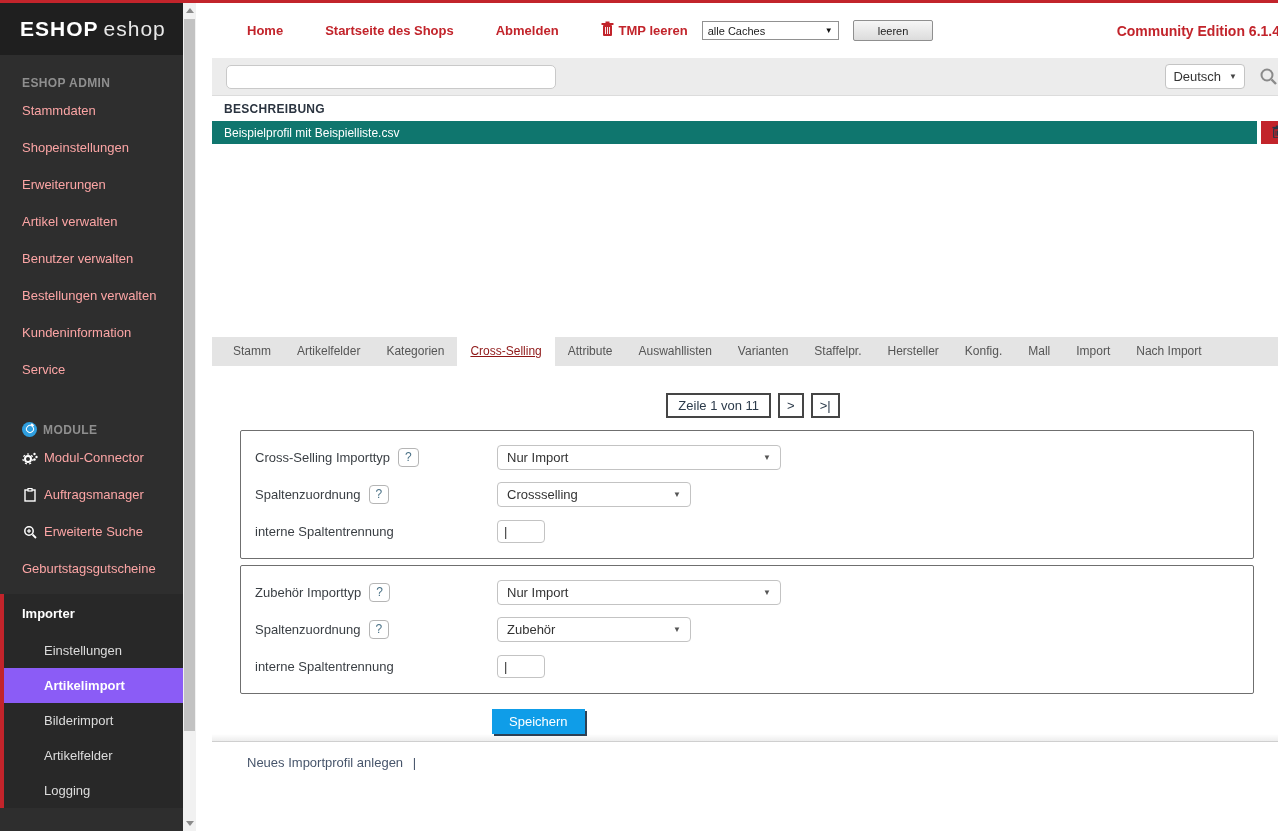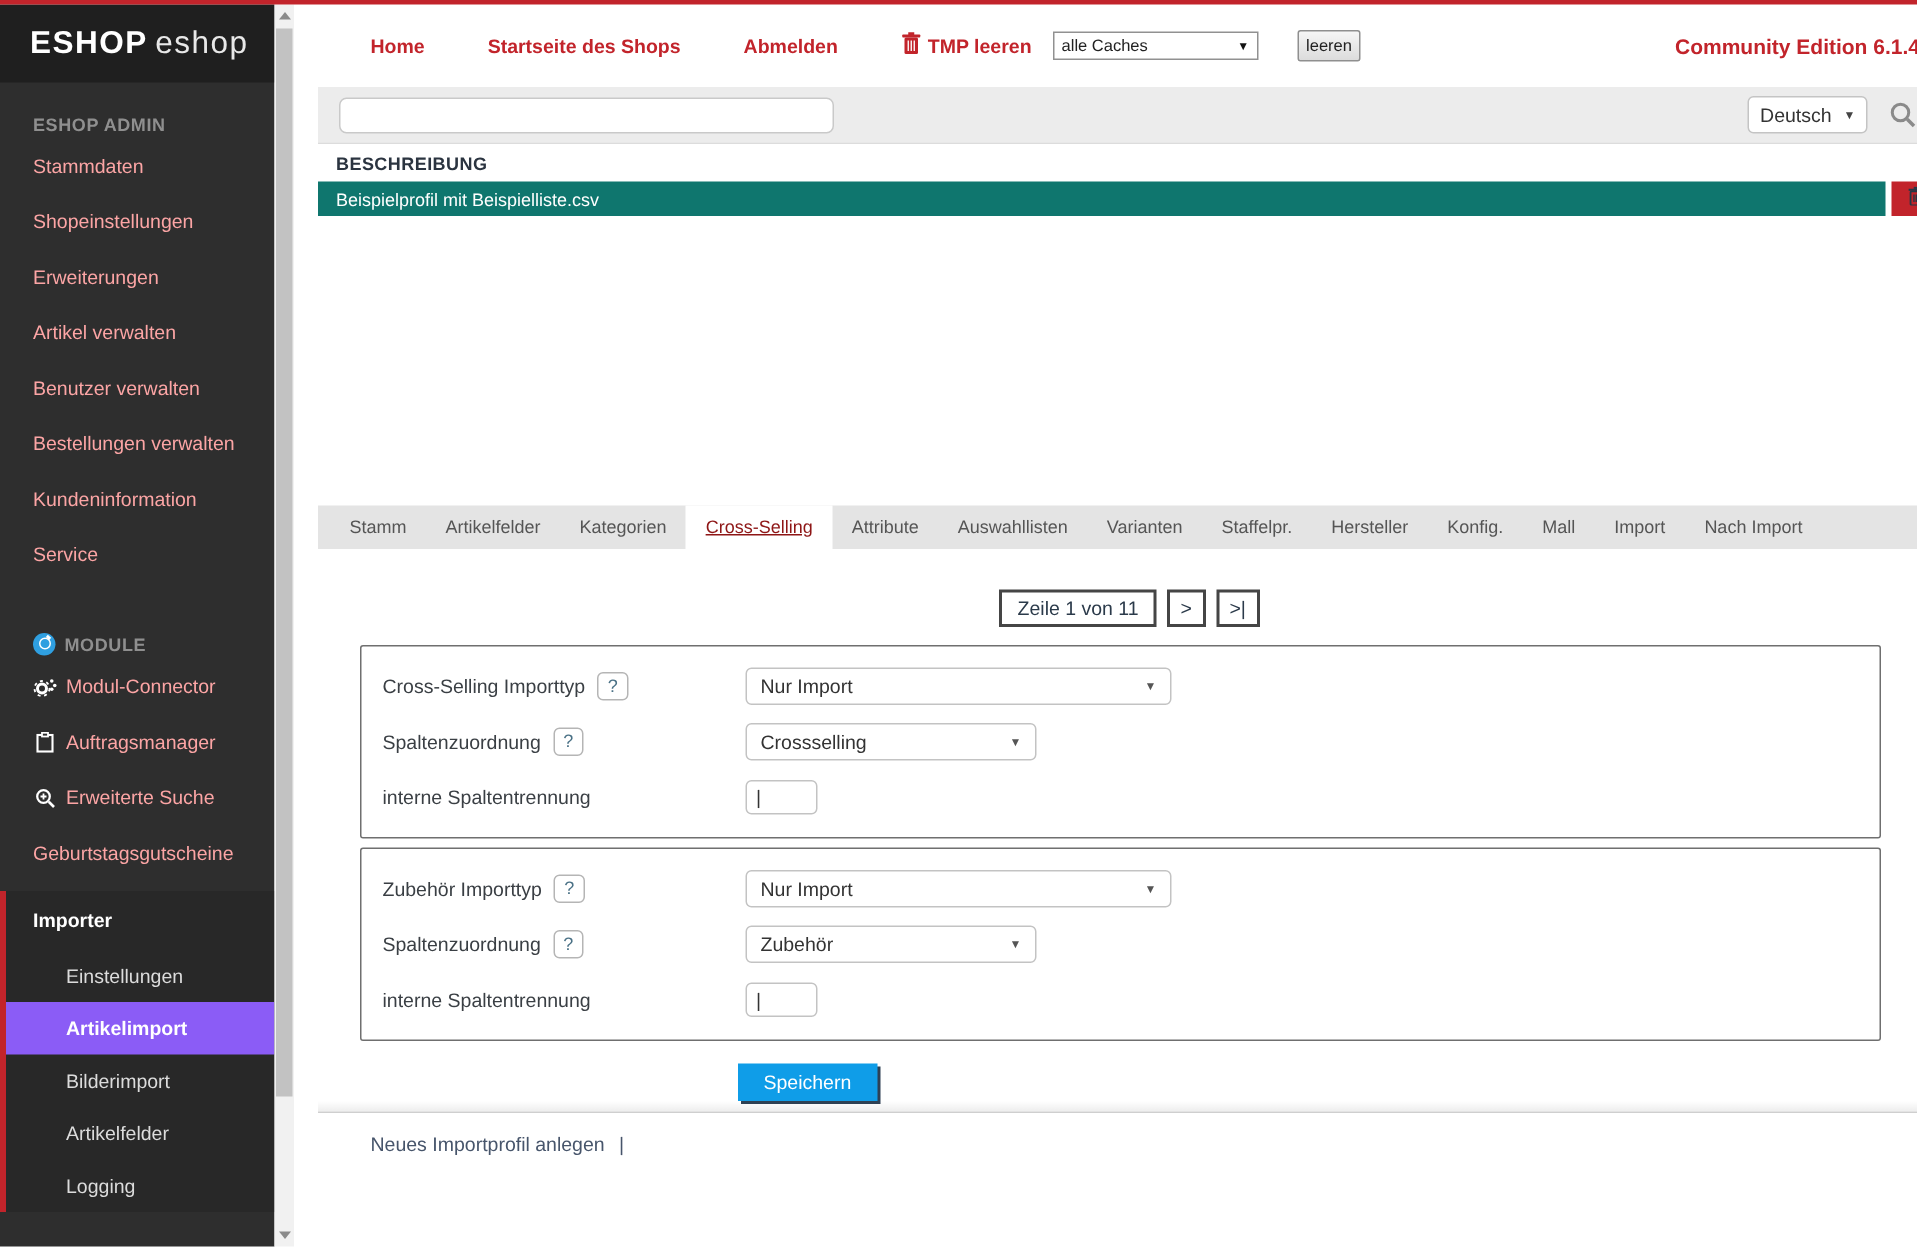--- a/index.html
+++ b/index.html
@@ -31,21 +31,21 @@
 
   
   .content { position:absolute; left:212px; top:3px; width:1082px; height:625px; background:#fff; display:flex; flex-direction:column; }
 
   .header-bar { height:55px; display:flex; align-items:center; padding:0 14px 0 35px; background:#fff; flex:0 0 auto; }
   .nav-link { color:#c2242b; font-size:13px; font-weight:bold; margin-right:42px; cursor:pointer; white-space:nowrap; }
   .tmp-wrap { display:flex; align-items:center; margin-right:14px; cursor:pointer; }
   .tmp-label { color:#c2242b; font-size:13px; font-weight:bold; margin-left:5px; }
   .cache-select { height:19px; border:1px solid #919191; background:#fff; font-size:11px; color:#222; width:137px; display:flex; align-items:center; justify-content:space-between; padding:0 5px; cursor:pointer;text-align:center; }
   .cache-select .arr { font-size:8px; color:#111; }
-  .leeren-btn { margin-left:26px; height:21px; padding:0 5px; font-size:11px; color:#222; background:linear-gradient(#f6f6f6,#dcdcdc); border:1px solid #8f8f8f; border-radius:2px; cursor:pointer; }
+  .leeren-btn { margin-left:14px; height:21px; padding:0 24px; font-size:11px; color:#222; background:linear-gradient(#f6f6f6,#dcdcdc); border:1px solid #8f8f8f; border-radius:2px; cursor:pointer; }
   .edition { margin-left:auto; color:#c2242b; font-size:14px; font-weight:bold; white-space:nowrap; }
 
   .search-bar { height:37px; background:#ececec; display:flex; align-items:center; padding:0 16px 0 14px; flex:0 0 auto; }
   .search-input { width:330px; height:24px; border:1px solid #c9c9c9; border-radius:5px; background:#fff; padding:0 8px; font-size:13px; outline:none; }
   .lang-select { margin-left:auto; height:25px; background:#fff; border:1px solid #c4c4c4; border-radius:4px; display:flex; align-items:center; padding:0 7px; font-size:13px; color:#333; cursor:pointer; }
   .lang-select .arr { font-size:8px; color:#444; margin-left:8px; }
   .search-icon-btn { margin-left:14px; cursor:pointer; display:flex; }
 
   .list-header { border-top:1px solid #dcdcdc; padding:6px 12px 5px 12px; font-size:12px; font-weight:bold; color:#2b3440; letter-spacing:0.3px; flex:0 0 auto; }
   .selected-row { display:flex; height:23px; flex:0 0 auto; }

